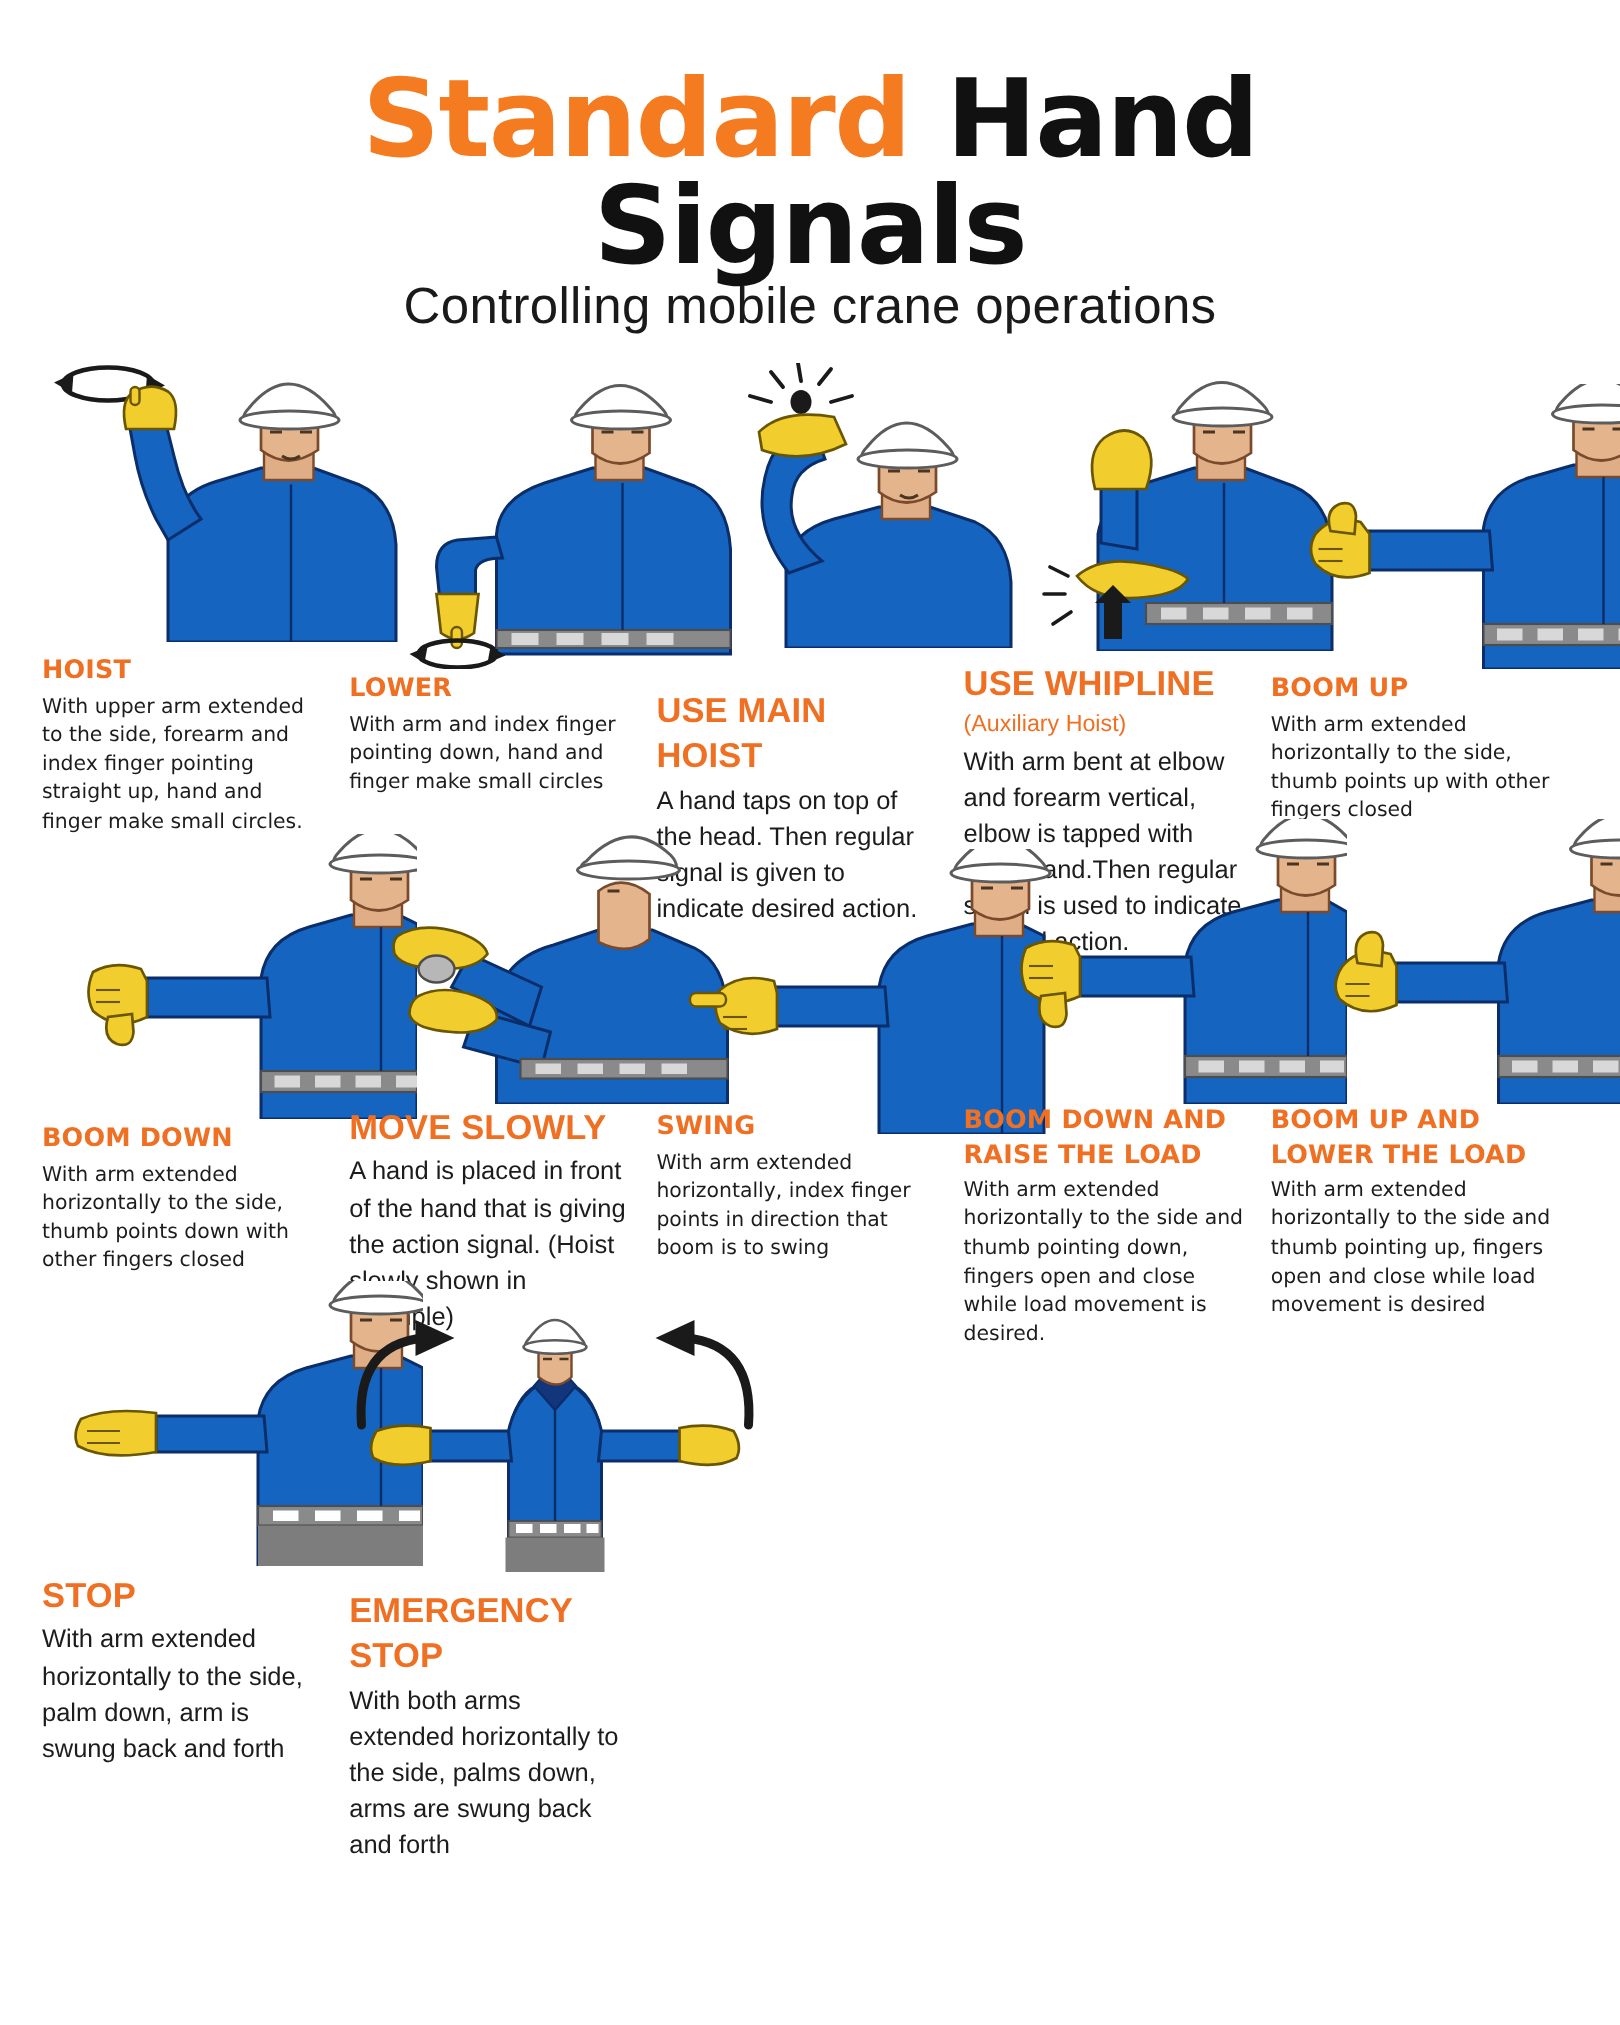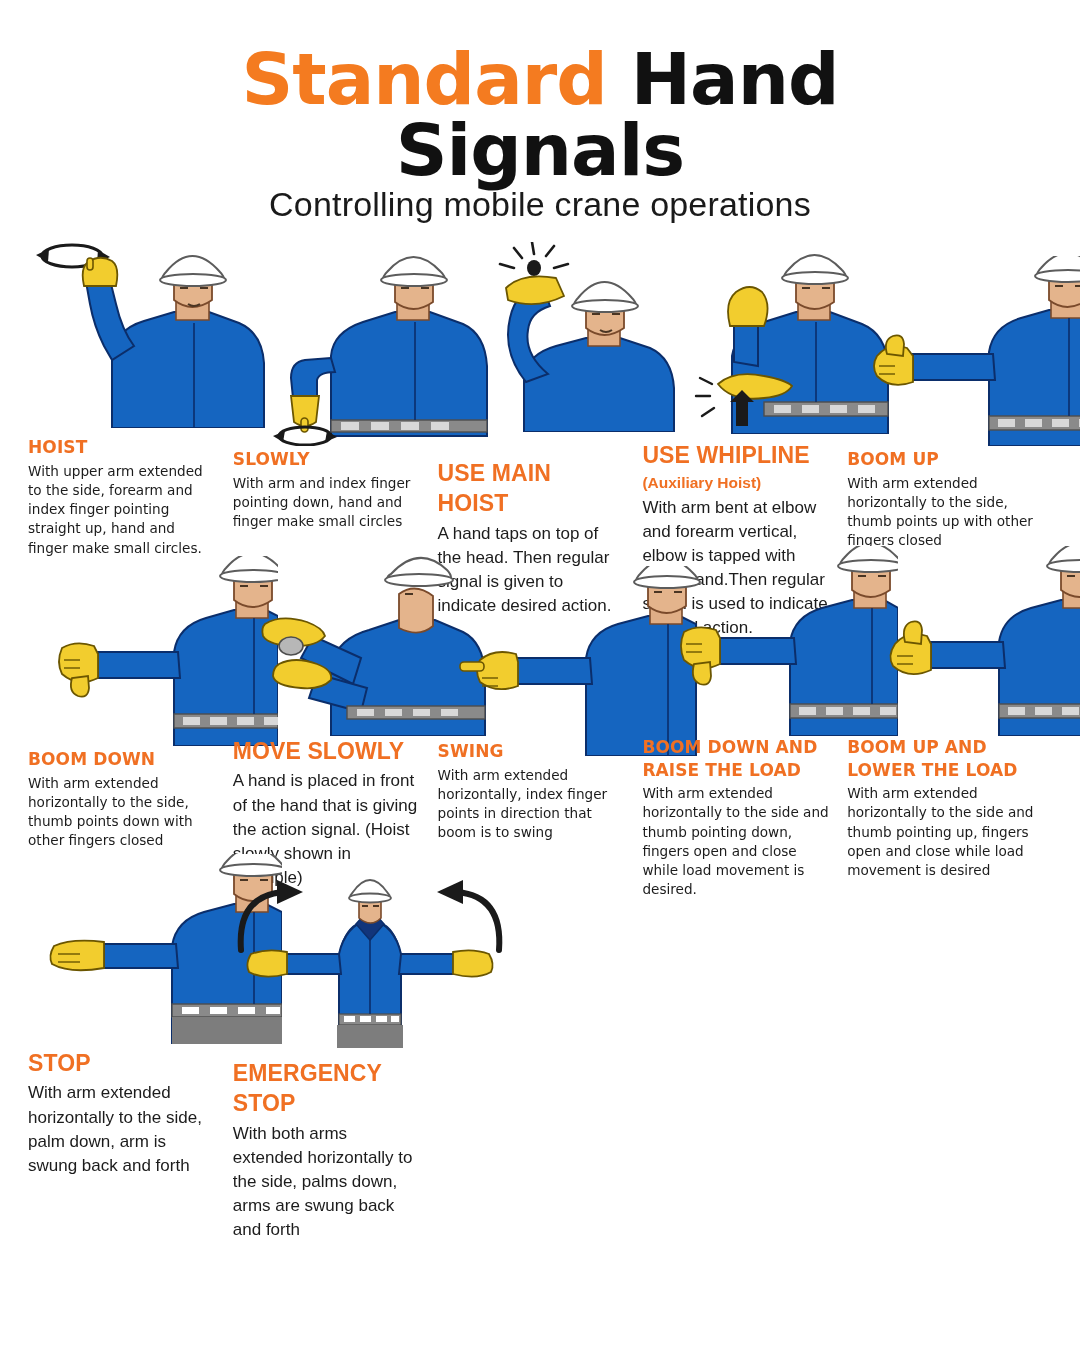--- a/index.html
+++ b/index.html
@@ -62,21 +62,21 @@
   .cap-title {
     color: #F07023;
     font-weight: bold;
     font-size: 23px;
     line-height: 1.32;
     letter-spacing: 0.1px;
     margin-bottom: 3px;
   }
   .cap-sub {
     color: #F07023;
-    font-weight: bold;
+    font-weight: normal;
     font-size: 15.5px;
     line-height: 1.3;
     margin-bottom: 2px;
   }
   .cap-body {
     color: #1c1c1c;
     font-size: 17px;
     line-height: 1.42;
   }
 
@@ -172,21 +172,21 @@
         <g fill="#d8d8d8">
           <rect x="96" y="166" width="18" height="8"></rect>
           <rect x="126" y="166" width="18" height="8"></rect>
           <rect x="156" y="166" width="18" height="8"></rect>
           <rect x="186" y="166" width="18" height="8"></rect>
         </g>
         <path d="M170 66 L170 164" stroke="#0B2E6B" stroke-width="1.6" fill="none"></path>
       </svg>
     </div>
     <div class="caption cap-pad-b">
-      <div class="cap-title">SLOWLY</div>
+      <div class="cap-title">LOWER</div>
       <div class="cap-body">With arm and index finger pointing down, hand and finger make small  circles</div>
     </div>
   </div>
 
   <div class="cell font-b">
     <div class="figure-wrap">
       <svg width="250" height="190" viewBox="0 0 250 190" style="left:6px; top:-8px;">
 
         <g stroke="#1a1a1a" stroke-width="2.6" stroke-linecap="round">
           <line x1="78" y1="16" x2="70" y2="6"></line>

